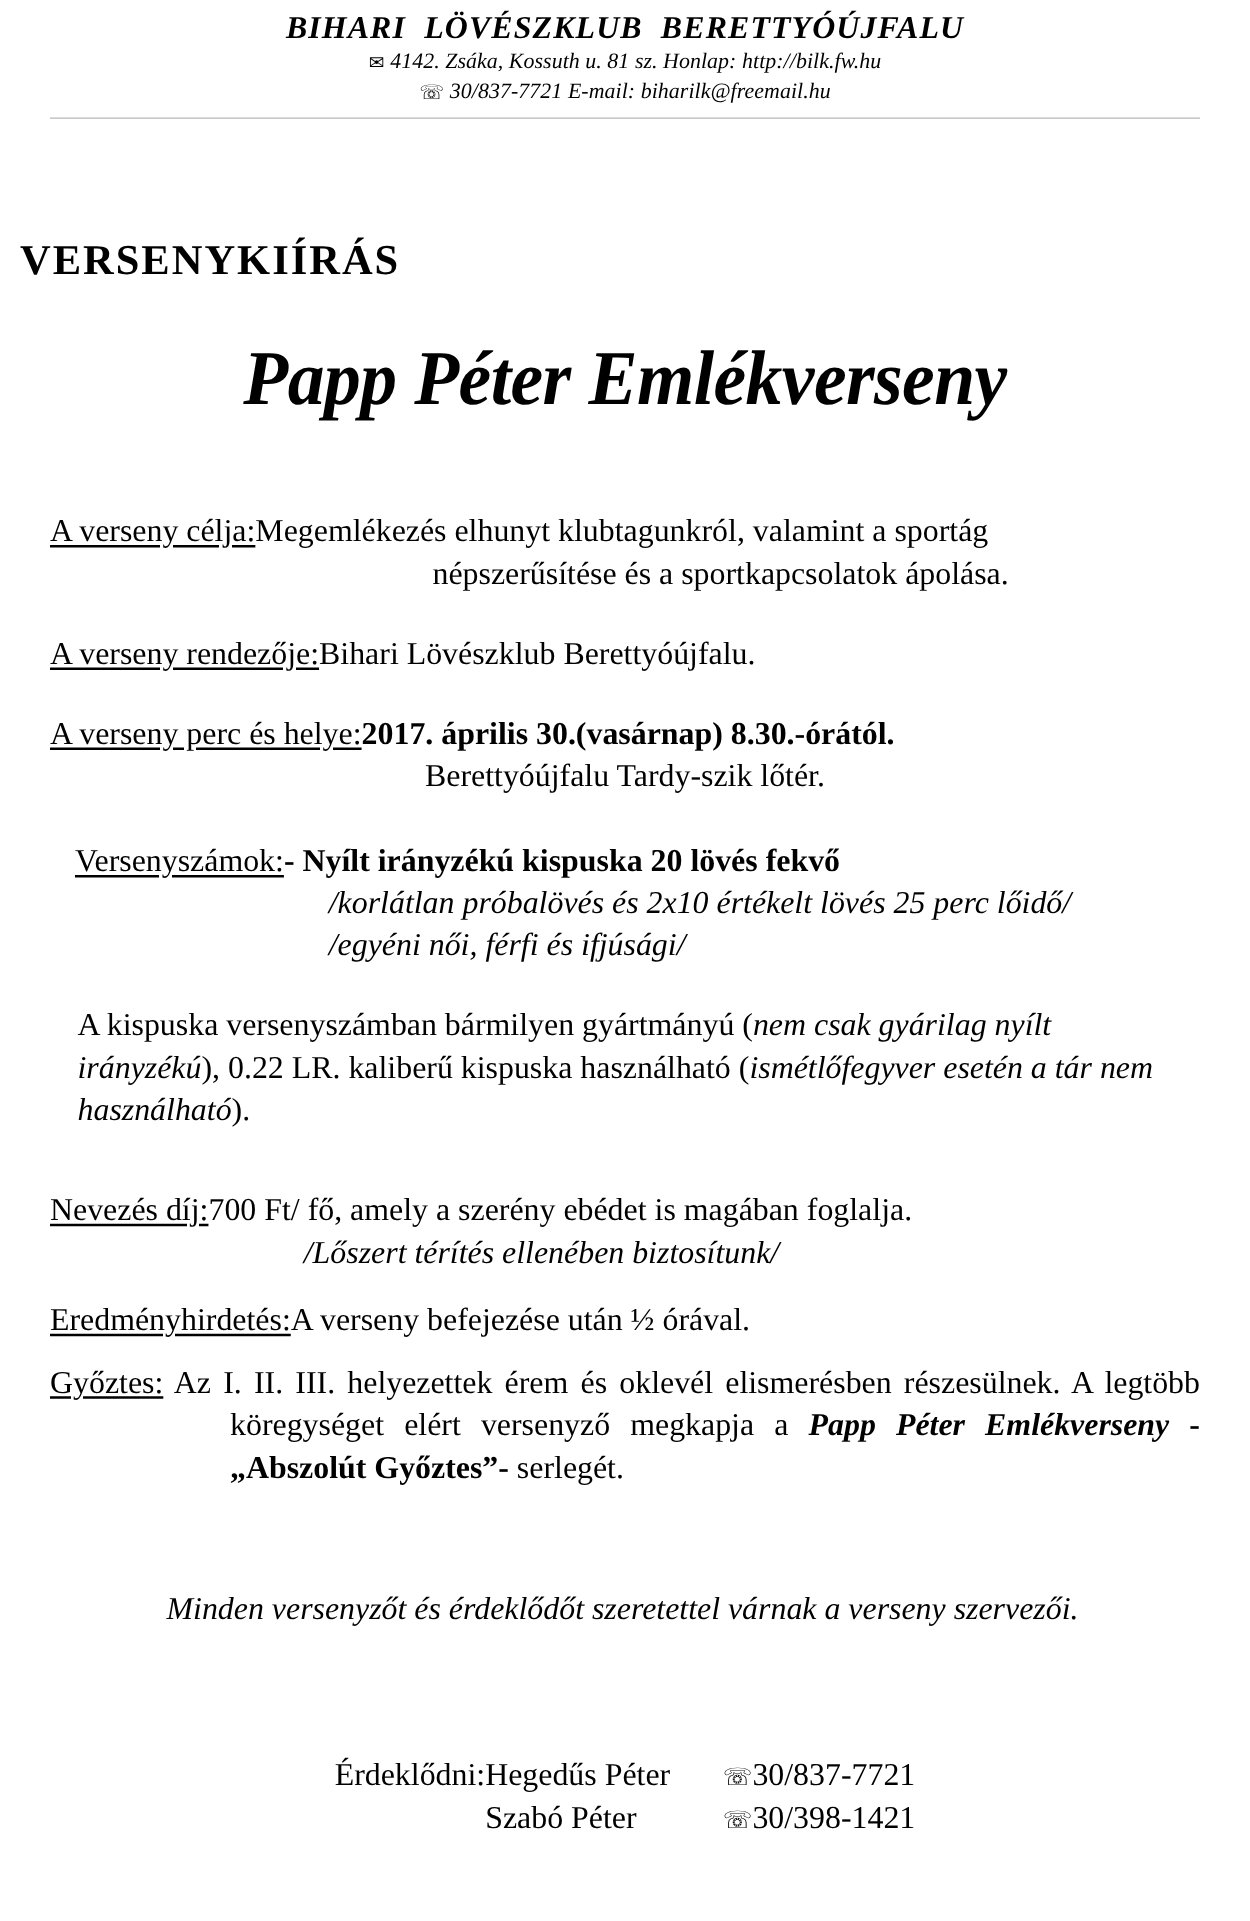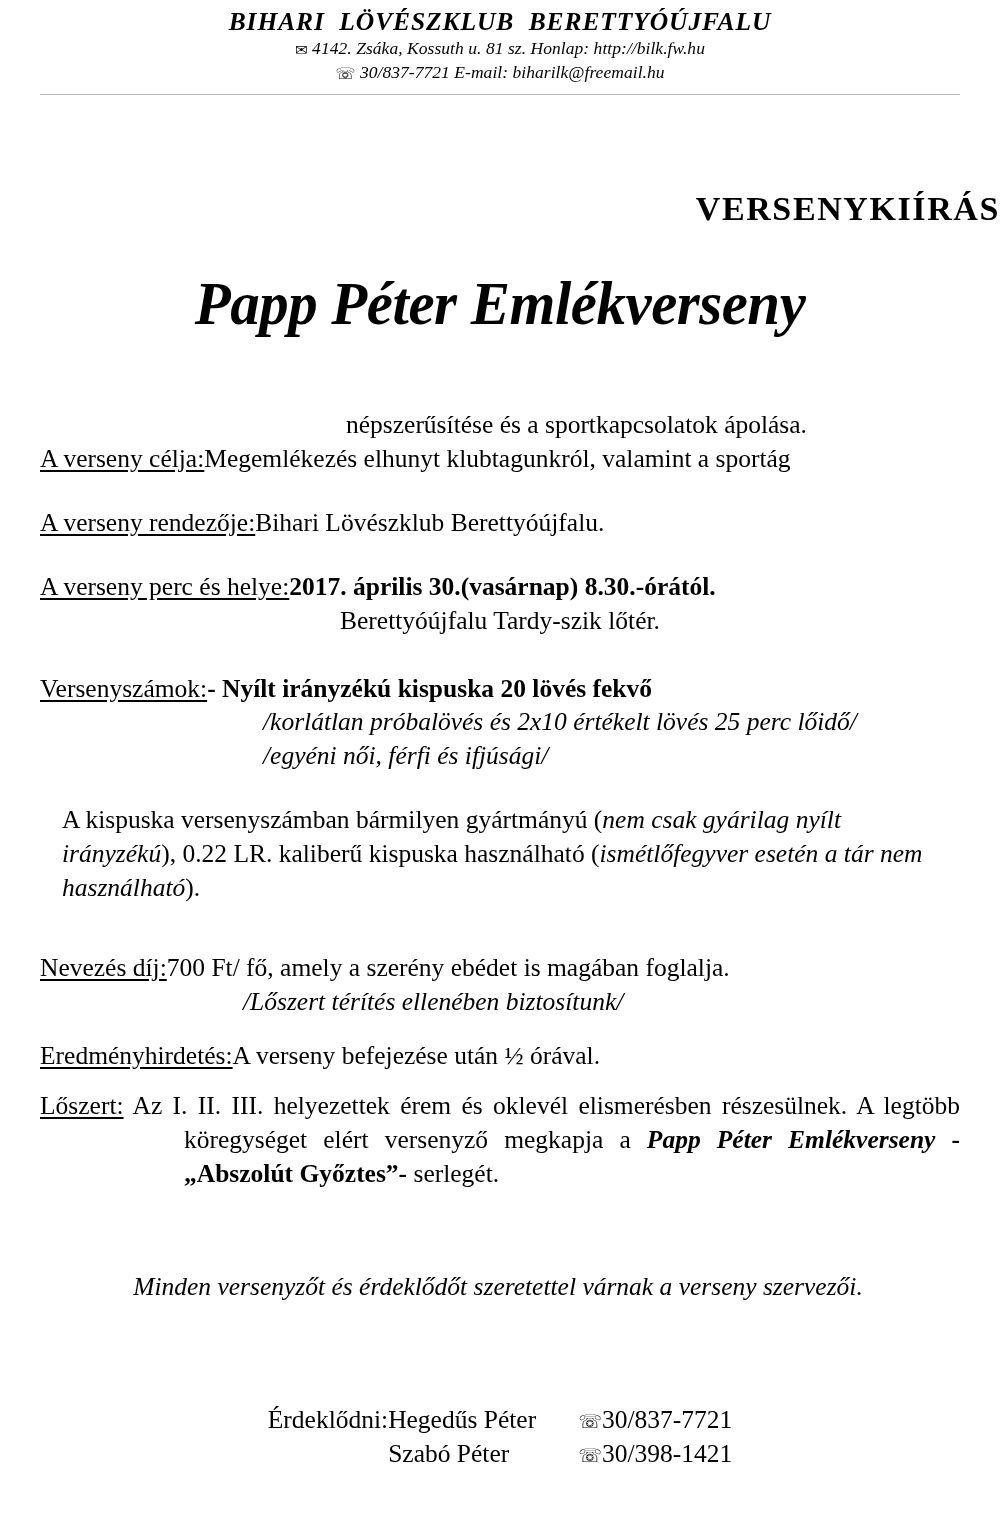--- a/index.html
+++ b/index.html
@@ -62,24 +62,25 @@
     border: 0;
     border-top: 1.6px solid #b8b8b8;
     margin: 0;
   }
 
   
   .doc-kind {
     position: absolute;
     left: 0; right: 0;
     top: 190px;
-    text-align: right;
+    text-align: left;
     font-size: 34px;
     font-weight: bold;
     letter-spacing: 1.6px;
+    padding-left: 16px;
   }
   .doc-title {
     position: absolute;
     left: 0; right: 0;
     top: 268px;
     text-align: center;
     font-family: "Liberation Serif", "DejaVu Serif", serif;
     font-size: 62px;
     font-weight: bold;
     font-style: italic;
@@ -122,21 +123,21 @@
   .hang {
     padding-left: 306px;
     text-indent: -306px;
   }
   .cont-goal { padding-left: 306px; }
 
   .hang-org { padding-left: 290px; text-indent: -290px; }
   .hang-when { padding-left: 285px; text-indent: -285px; }
   .cont-when { padding-left: 300px; }
 
-  .hang-ev { padding-left: 204px; text-indent: -204px; }
+  .hang-ev { padding-left: 204px; text-indent: -204px; margin-left: 20px; }
   .ev-sub { padding-left: 223px; }
 
   .para-center {
     text-align: left;
     padding-left: 22px;
     padding-right: 18px;
   }
 
   .hang-nev { padding-left: 280px; text-indent: -280px; }
   .hang-fee { padding-left: 203px; text-indent: -203px; }
@@ -202,25 +203,25 @@
       <span>30/837-7721 E-mail: biharilk@freemail.hu</span>
     </div>
   </div>
   <hr class="head-rule">
 
   <div class="doc-kind">VERSENYKIÍRÁS</div>
   <div class="doc-title">Papp Péter Emlékverseny</div>
 
   <div class="body">
 
+    <div class="row hang">
+      <span class="label">A verseny célja:</span><span>Megemlékezés elhunyt klubtagunkról, valamint a sportág</span>
+    </div>
     <div class="row cont-goal">
       <span>népszerűsítése és a sportkapcsolatok ápolása.</span>
-    </div>
-    <div class="row hang">
-      <span class="label">A verseny célja:</span><span>Megemlékezés elhunyt klubtagunkról, valamint a sportág</span>
     </div>
 
     <div class="sp-30"></div>
 
     <div class="row hang-org">
       <span class="label">A verseny rendezője:</span><span>Bihari Lövészklub Berettyóújfalu.</span>
     </div>
 
     <div class="sp-30"></div>
 
@@ -265,21 +266,21 @@
 
     <div class="sp-20"></div>
 
     <div class="row hang-res">
       <span class="label">Eredményhirdetés:</span><span>A verseny befejezése után ½ órával.</span>
     </div>
 
     <div class="sp-16"></div>
 
     <div class="row prize">
-      <span class="label">Lőszert:</span> <span>Az I. II. III. helyezettek érem és oklevél elismerésben részesülnek. A legtöbb köregységet elért versenyző megkapja a </span><span class="bi">Papp Péter Emlékverseny</span><span class="b"> -„Abszolút Győztes”-</span><span> serlegét.</span>
+      <span class="label">Győztes:</span> <span>Az I. II. III. helyezettek érem és oklevél elismerésben részesülnek. A legtöbb köregységet elért versenyző megkapja a </span><span class="bi">Papp Péter Emlékverseny</span><span class="b"> -„Abszolút Győztes”-</span><span> serlegét.</span>
     </div>
 
     <div class="sp-22"></div>
 
 
     <div class="sp-58"></div>
 
     <div class="row closing-2">
       <span>Minden versenyzőt és érdeklődőt szeretettel várnak a verseny szervezői.</span>
     </div>

